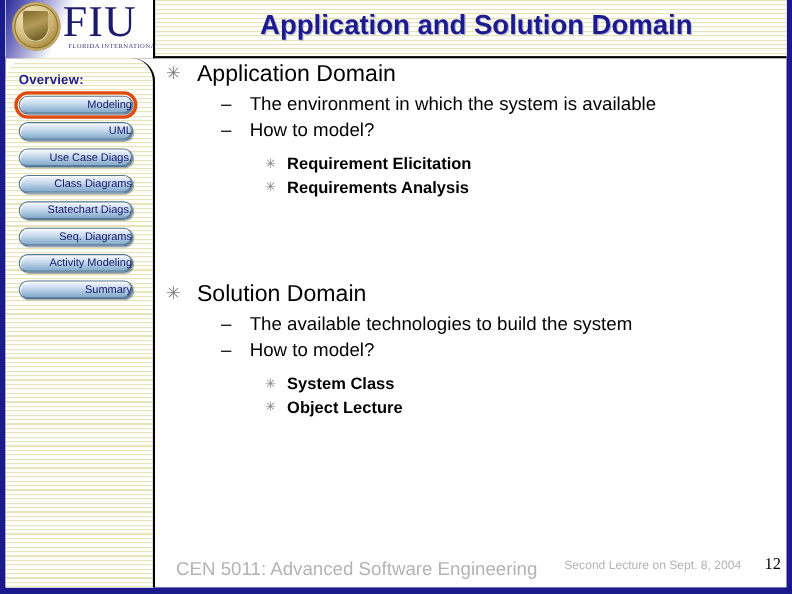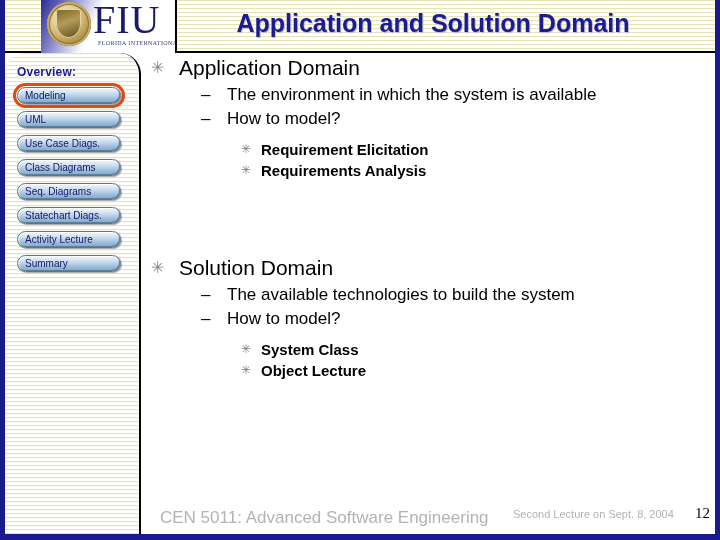--- a/index.html
+++ b/index.html
@@ -46,21 +46,20 @@
   }
   #logo-block {
     position: absolute;
     left: 0; top: 0;
     width: 136px;
     height: 53px;
     background: #ffffff;
     border-right: 2px solid #000000;
     box-sizing: border-box;
     overflow: hidden;
-    margin-left: 36px;
   }
   #logo-gradient {
     position: absolute;
     left: 0; top: 0;
     width: 136px; height: 53px;
     background: linear-gradient(115deg, #2a2a96 0%, #6d6dbe 14%, #ffffff 40%, #ffffff 100%);
   }
   #seal {
     position: absolute;
     left: 6px; top: 2px;
@@ -147,20 +146,21 @@
     position: relative;
     height: 17px;
     margin-bottom: 7px;
     border-radius: 9px;
     background: linear-gradient(to bottom, #f3f7fb 0%, #cfdff0 35%, #9dbdd8 72%, #7fa6c8 100%);
     box-shadow: inset 1px 1px 0 #ffffff, inset -1px -1px 0 #5c7f9e, 1px 1px 1px rgba(0,0,0,0.35);
     border: 1px solid #56788f;
     box-sizing: border-box;
     display: flex;
     align-items: center;
+    justify-content: flex-end;
   }
   .navbtn span {
     font-size: 10px;
     color: #15156b;
     padding-left: 7px;
     white-space: nowrap;
     line-height: 10px;
   }
   .navbtn.active {
     outline: 3px solid #e0490f;
@@ -285,27 +285,27 @@
         <div class="navbtn">
           <span>UML</span>
         </div>
         <div class="navbtn">
           <span>Use Case Diags.</span>
         </div>
         <div class="navbtn">
           <span>Class Diagrams</span>
         </div>
         <div class="navbtn">
+          <span>Statechart Diags.</span>
+        </div>
+        <div class="navbtn">
           <span>Seq. Diagrams</span>
         </div>
         <div class="navbtn">
-          <span>Statechart Diags.</span>
-        </div>
-        <div class="navbtn">
-          <span>Activity Lecture</span>
+          <span>Activity Modeling</span>
         </div>
         <div class="navbtn">
           <span>Summary</span>
         </div>
       </div>
   </div>
 
   <div id="content">
 
     <div class="lvl1">

